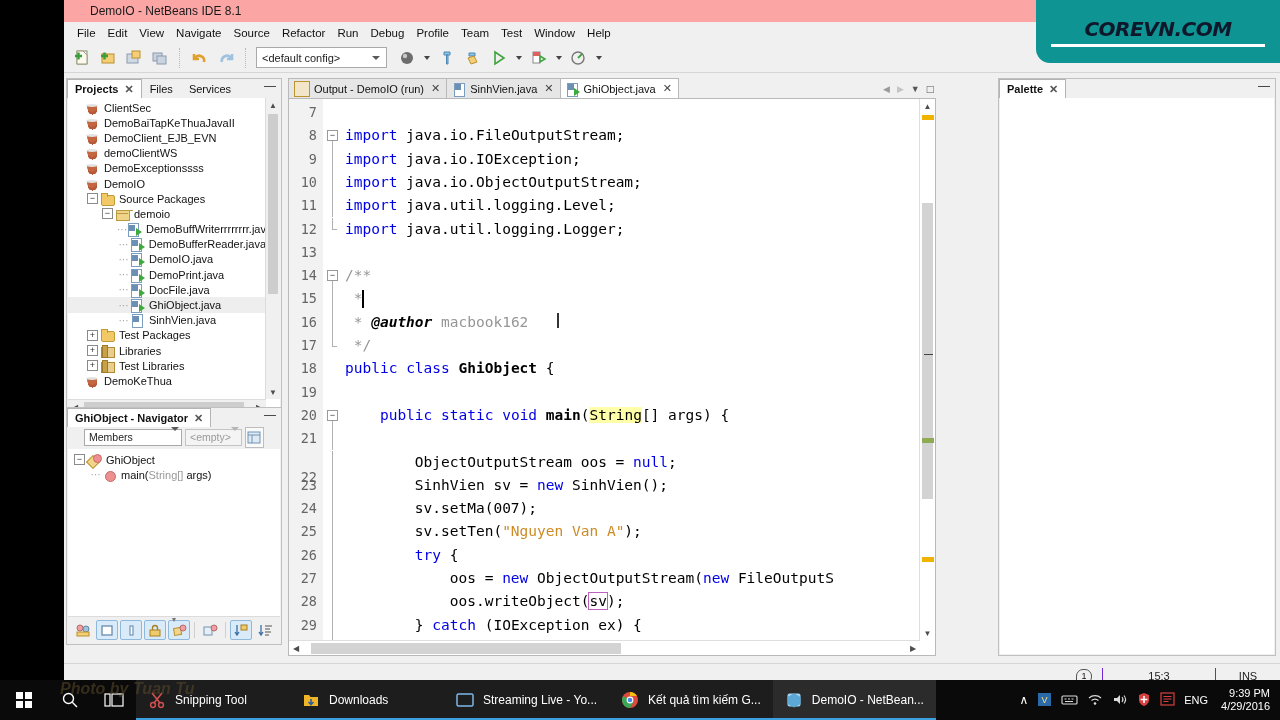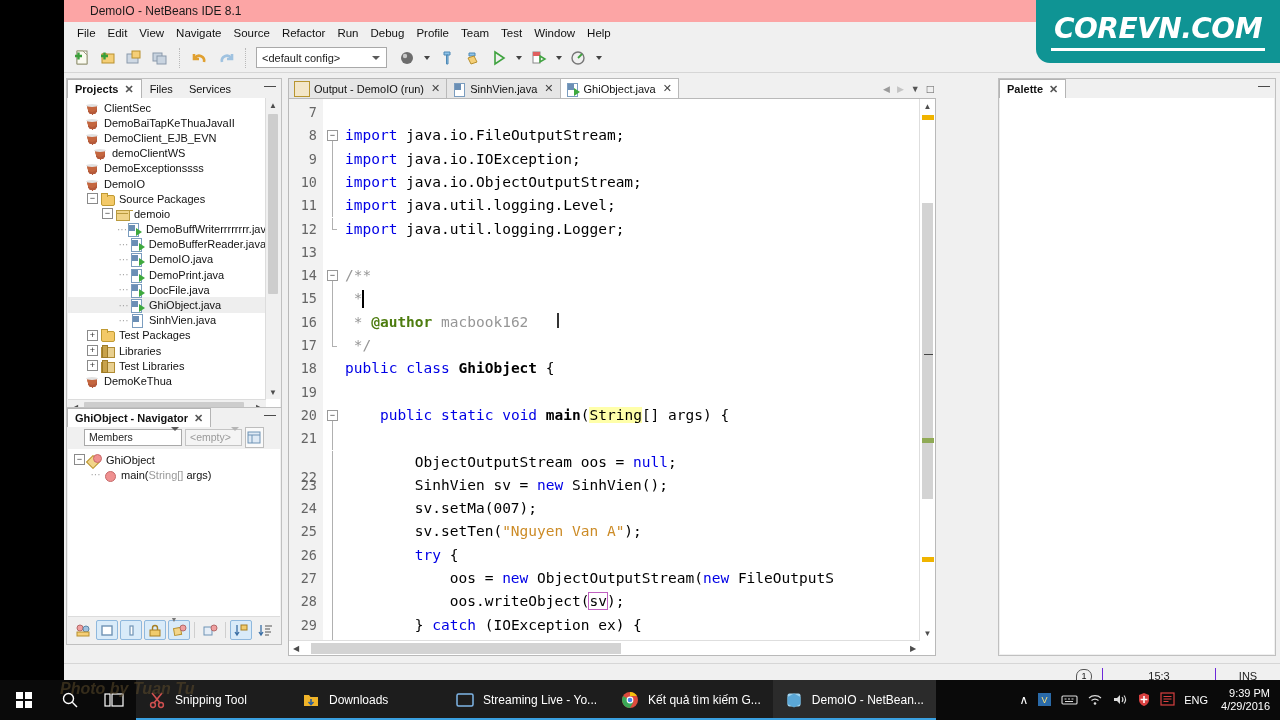--- a/index.html
+++ b/index.html
@@ -114,21 +114,21 @@
   .gutter{position:absolute;left:0;top:0;bottom:14px;width:34px;background:#f2f2f2;border-right:1px solid #d4d4d4;}
   .glyph{position:absolute;left:34px;top:0;bottom:14px;width:22px;background:#fff;}
   .code{position:absolute;left:56px;right:30px;top:0;bottom:14px;overflow:hidden;
         font-family:"DejaVu Sans Mono","Liberation Mono",monospace;font-size:14.5px;line-height:23.3px;white-space:pre;color:#000;}
   .ln{position:absolute;right:6px;width:28px;text-align:right;
       font-family:"DejaVu Sans Mono","Liberation Mono",monospace;font-size:13.5px;color:#666;line-height:23.3px;}
   .cl{position:absolute;left:0;right:0;height:23.3px;}
 
   .kw{color:#0000e6;}
   .cmt{color:#969696;}
-  .cmtb{color:#4d7c0f;font-weight:bold;}
+  .cmtb{color:#000000;font-weight:bold;font-style:italic;}
   .str{color:#cc8b26;}
   .bld{font-weight:bold;color:#000;}
   .hl{background:#ffffaa;}
   .boxmark{border:1px solid #c060c0;margin:0 -1px;padding:0 0px;}
 
   .fold{position:absolute;left:4px;width:11px;height:11px;border:1px solid #9a9a9a;background:#fff;
         font-size:9px;line-height:9px;text-align:center;color:#333;box-sizing:border-box;}
   .foldline{position:absolute;left:9px;width:1px;background:#b0b0b0;}
   .foldend{position:absolute;left:9px;width:5px;height:1px;background:#b0b0b0;}
 
@@ -144,21 +144,21 @@
   #palette{position:absolute;left:934px;top:78px;width:278px;height:578px;}
 
   
   .statusbar{position:absolute;left:0;right:0;bottom:0;height:24px;background:#f0f0f0;border-top:1px solid #d6d6d6;display:flex;align-items:center;justify-content:flex-end;font-size:11px;color:#222;}
   .sb-cell{padding:0 10px;border-left:1px solid #6d28d9;height:16px;display:flex;align-items:center;}
   .notif{width:14px;height:13px;border:1px solid #555;border-radius:7px 7px 7px 0;font-size:9px;display:flex;align-items:center;justify-content:center;color:#111;}
 
   
   #logo{position:absolute;right:0;top:0;width:244px;height:63px;background:#0f9494;border-radius:0 0 0 14px;
         display:flex;align-items:center;justify-content:center;flex-direction:column;}
-  #logo .lt{color:#ffffff;font-size:28px;font-weight:bold;font-style:italic;letter-spacing:-0.5px;
+  #logo .lt{color:#0f172a;font-size:20px;font-weight:bold;font-style:italic;letter-spacing:-0.5px;
             font-family:"DejaVu Sans",sans-serif;}
   #logo .lbar{width:214px;height:3px;background:#fff;margin-top:3px;}
 
   
   #taskbar{position:absolute;left:0;bottom:0;width:1280px;height:40px;background:#0a0a0a;display:flex;align-items:center;}
   .tb-start{width:48px;height:40px;display:flex;align-items:center;justify-content:center;}
   .winlogo{width:16px;height:16px;display:grid;grid-template-columns:1fr 1fr;grid-template-rows:1fr 1fr;gap:2px;}
   .winlogo i{background:#fff;display:block;}
   .tb-ico{width:44px;height:40px;display:flex;align-items:center;justify-content:center;}
   .tb-item{height:40px;display:flex;align-items:center;gap:9px;padding:0 12px;color:#fff;font-size:12px;
@@ -314,21 +314,21 @@
             <div class="trow" style="padding-left: 4px;">
               <span class="exp-sp"></span>
               <span class="ic ic-coffee"></span>
               <span>DemoBaiTapKeThuaJavaII</span>
             </div>
             <div class="trow" style="padding-left: 4px;">
               <span class="exp-sp"></span>
               <span class="ic ic-coffee"></span>
               <span>DemoClient_EJB_EVN</span>
             </div>
-            <div class="trow" style="padding-left: 4px; margin-left: 8px;">
+            <div class="trow" style="padding-left: 4px;">
               <span class="exp-sp"></span>
               <span class="ic ic-coffee"></span>
               <span>demoClientWS</span>
             </div>
             <div class="trow" style="padding-left: 4px;">
               <span class="exp-sp"></span>
               <span class="ic ic-coffee"></span>
               <span>DemoExceptionssss</span>
             </div>
             <div class="trow" style="padding-left: 4px;">

